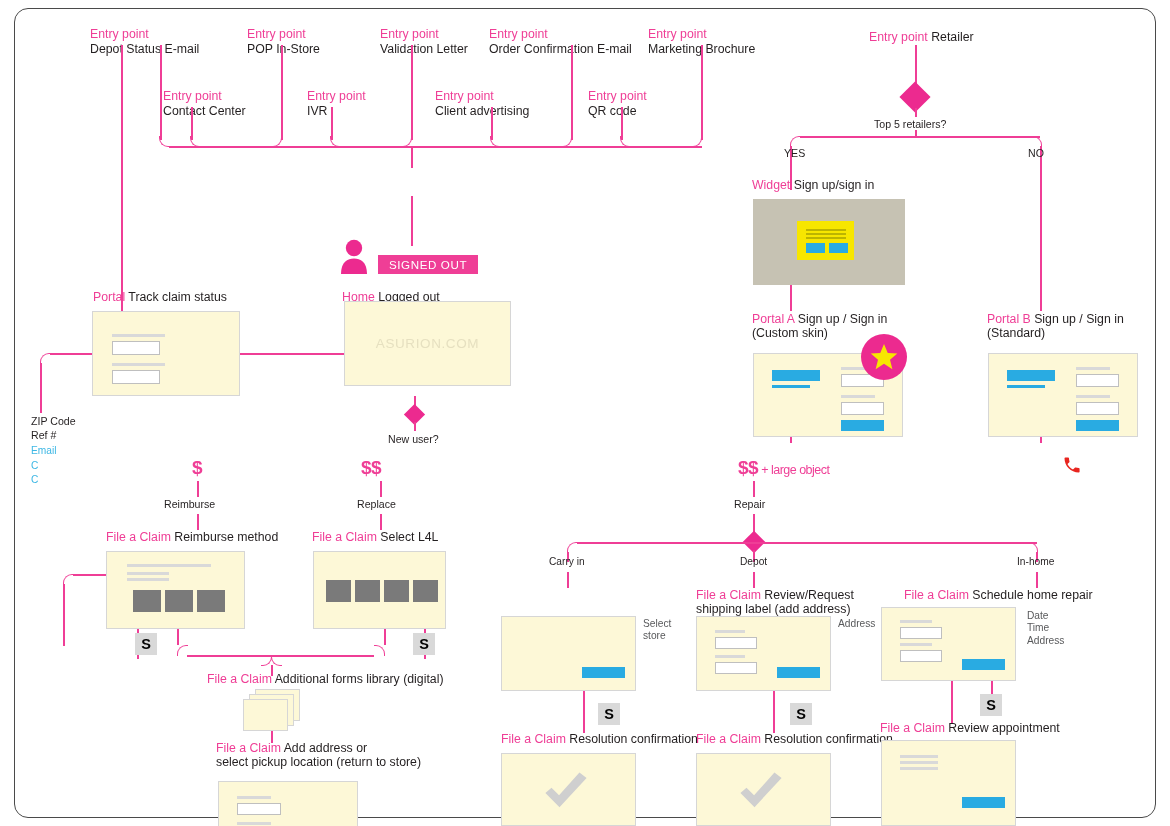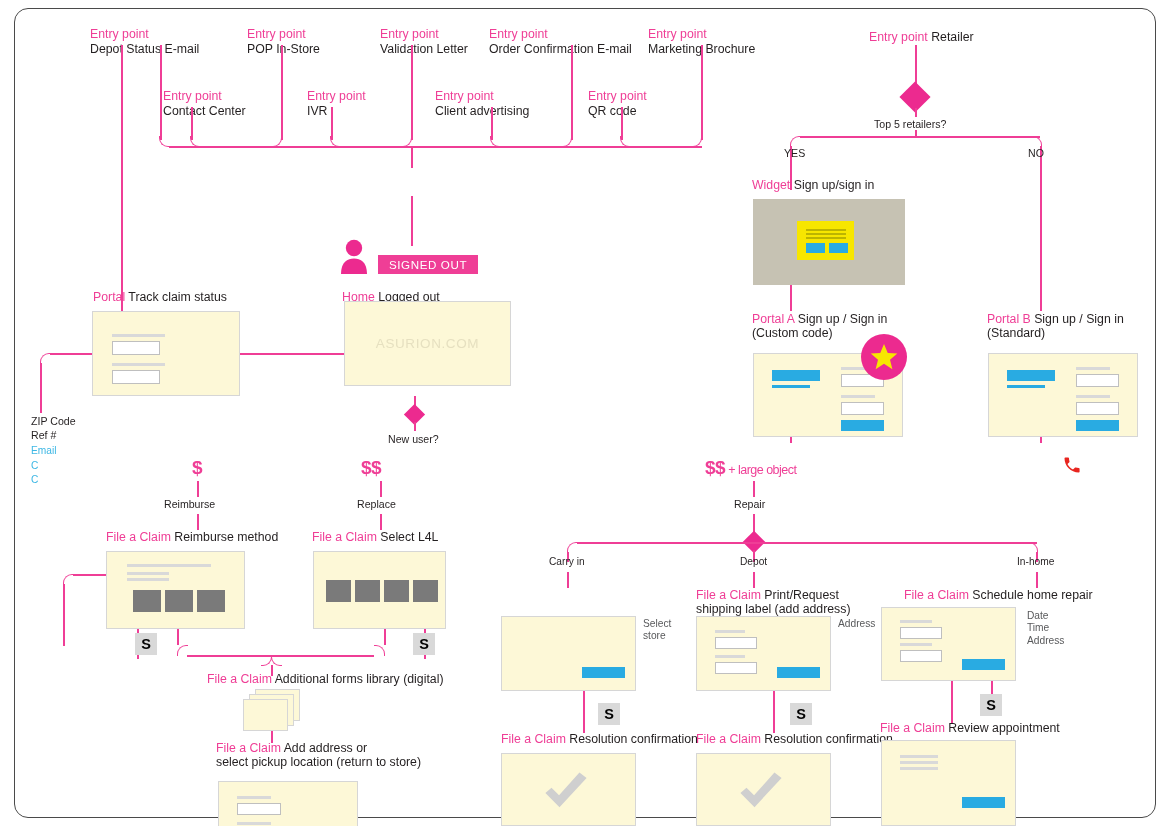--- a/index.html
+++ b/index.html
@@ -189,21 +189,21 @@
       <div class="bar" style="left:9px;top:16px;width:40px;height:2px;background:#bdb400;"></div>
       <div class="cta" style="left:9px;top:22px;width:19px;height:10px;"></div>
       <div class="cta" style="left:32px;top:22px;width:19px;height:10px;"></div>
     </div>
   </div>
   <div class="ln vl" style="left:790px;top:285px;height:26px;"></div>
 
   <div class="lbl" style="left:752px;top:312px;line-height:14.4px;">
     <span class="k">Portal A</span>
     <span>Sign up / Sign in</span><br>
-    <span>(Custom code)</span>
+    <span>(Custom skin)</span>
   </div>
   <div class="screen" style="left:753px;top:353px;width:150px;height:84px;">
     <div class="cta" style="left:18px;top:16px;width:48px;height:11px;"></div>
     <div class="cta" style="left:18px;top:31px;width:38px;height:3px;"></div>
     <div class="bar" style="left:87px;top:13px;width:34px;"></div>
     <div class="field" style="left:87px;top:20px;width:43px;height:13px;"></div>
     <div class="bar" style="left:87px;top:41px;width:34px;"></div>
     <div class="field" style="left:87px;top:48px;width:43px;height:13px;"></div>
     <div class="cta" style="left:87px;top:66px;width:43px;height:11px;"></div>
   </div>
@@ -229,21 +229,21 @@
     <div class="cta" style="left:87px;top:66px;width:43px;height:11px;"></div>
   </div>
   <div class="ln vl" style="left:1040px;top:437px;height:6px;"></div>
 
   <svg style="position:absolute;left:1062px;top:455px;" width="20" height="20" viewBox="0 0 24 24">
     <path d="M6.6 10.8c1.5 2.9 3.7 5.1 6.6 6.6l2.2-2.2c.3-.3.7-.4 1-.2 1.2.4 2.4.6 3.7.6.6 0 1 .4 1 1V20c0 .6-.4 1-1 1C10.6 21 3 13.4 3 4c0-.6.4-1 1-1h3.4c.6 0 1 .4 1 1 0 1.3.2 2.5.6 3.7.1.3 0 .7-.2 1z" fill="#e8251f"></path>
   </svg>
 
   <div class="money" style="left:192px;top:457px;">$</div>
   <div class="money" style="left:361px;top:457px;">$$</div>
-  <div class="money" style="left:705px;top:457px;">
+  <div class="money" style="left:738px;top:457px;">
     <span>$$</span><span class="moneysub">&nbsp;</span><span class="moneysub">+ large object</span>
   </div>
 
   <div class="ln vl" style="left:197px;top:481px;height:16px;"></div>
   <div class="lbl mid" style="left:164px;top:497px;">Reimburse</div>
   <div class="ln vl" style="left:197px;top:514px;height:16px;"></div>
   <div class="lbl" style="left:106px;top:530px;">
     <span class="k">File a Claim</span>
     <span>Reimburse method</span>
   </div>
@@ -341,21 +341,21 @@
     <span>Resolution confirmation</span>
   </div>
   <div class="screen" style="left:501px;top:753px;width:135px;height:73px;">
     <svg style="position:absolute;left:33px;top:12px;" width="62" height="52" viewBox="0 0 24 24">
       <path d="M2.5 12.5 L9 19 L21.5 5.5 L18.2 3 L8.8 13.5 L5.3 10z" fill="#cfcfcf"></path>
     </svg>
   </div>
 
   <div class="lbl" style="left:696px;top:588px;line-height:14.4px;">
     <span class="k">File a Claim</span>
-    <span>Print/Request</span><br>
+    <span>Review/Request</span><br>
     <span>shipping label (add address)</span>
   </div>
   <div class="screen" style="left:696px;top:616px;width:135px;height:75px;">
     <div class="bar" style="left:18px;top:13px;width:30px;"></div>
     <div class="field" style="left:18px;top:20px;width:42px;height:12px;"></div>
     <div class="bar" style="left:18px;top:38px;width:30px;"></div>
     <div class="field" style="left:18px;top:45px;width:42px;height:12px;"></div>
     <div class="cta" style="left:80px;top:50px;width:43px;height:11px;"></div>
   </div>
   <div class="lbl small" style="left:838px;top:618px;">Address</div>

